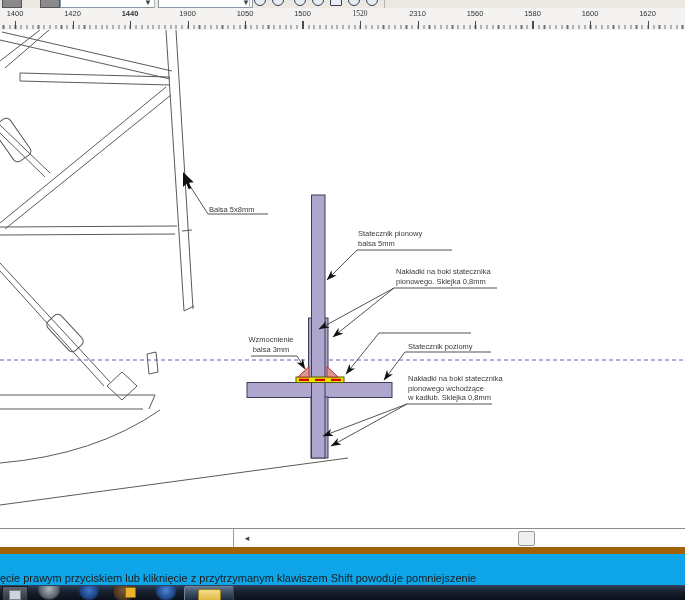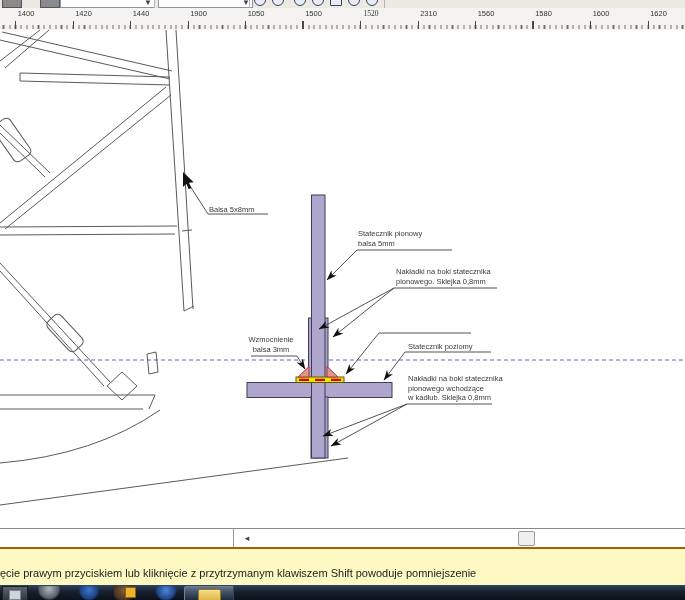--- a/index.html
+++ b/index.html
@@ -14,21 +14,21 @@
   .tb-combo{position:absolute;top:-14px;height:20px;background:#fff;border:1px solid #8a98a6;
             font-size:10px;color:#222;line-height:20px;padding-left:5px;}
   .tb-combo .dd{position:absolute;right:2px;top:6px;font-size:8px;color:#444;}
   .tb-sep{position:absolute;top:0;width:1px;height:8px;background:#b9b4ab;}
   .magfrag{position:absolute;top:-6px;width:10px;height:10px;border:1.5px solid #3a3f57;
            border-radius:50%;background:#e8ecf4;}
 
   
   .ruler{position:absolute;left:0;top:8px;width:685px;height:22px;background:#f4f3f1;
          border-bottom:1px solid #8b8b8b;overflow:hidden;}
-  .ruler-label{position:absolute;top:1px;font-size:7.5px;color:#333;transform:translateX(-50%);margin-left:11px;}
+  .ruler-label{position:absolute;top:1px;font-size:7.5px;color:#333;transform:translateX(-50%);}
   .ticks-minor{position:absolute;left:0;right:0;bottom:1px;height:4px;
       background-image:repeating-linear-gradient(90deg,#707070 0,#707070 1px,transparent 1px,transparent 5.75px);
       background-position:3.5px 0;}
   .ticks-major{position:absolute;left:0;right:0;bottom:1px;height:8px;
       background-image:repeating-linear-gradient(90deg,#4a4a4a 0,#4a4a4a 1px,transparent 1px,transparent 57.5px);
       background-position:15px 0;}
 
   
   .canvas{position:absolute;left:0;top:30px;width:685px;height:498px;background:#fff;}
   .canvas svg{position:absolute;left:0;top:0;}
@@ -37,22 +37,22 @@
   
   .scrollrow{position:absolute;left:0;top:528px;width:685px;height:18px;background:#fff;
              border-top:1px solid #8b8b8b;}
   .page-edge{position:absolute;left:233px;top:0;width:1px;height:18px;background:#9a9a9a;}
   .sb-left{position:absolute;left:240px;top:3px;width:14px;height:12px;font-size:9px;color:#444;
            text-align:center;line-height:12px;cursor:default;}
   .sb-thumb{position:absolute;left:518px;top:2px;width:15px;height:13px;background:#f0efed;
             border:1px solid #9a9a9a;border-radius:2px;}
 
   
-  .statusarea{position:absolute;left:0;top:547px;width:685px;height:38px;background:#fef9c3;
-              border-top:2px solid #a16207;}
+  .statusarea{position:absolute;left:0;top:547px;width:685px;height:38px;background:#0ea5e9;
+              border-top:7px solid #a16207;}
   .status-text{position:absolute;left:0;top:18px;font-size:11px;color:#1c1c1c;white-space:nowrap;}
 
   
   .taskbar{position:absolute;left:0;top:585px;width:685px;height:15px;overflow:hidden;
            background:linear-gradient(#31425a 0%,#17202e 45%,#0b111b 100%);}
   .tb-btn{position:absolute;top:1px;height:14px;}
   .ic-window{left:2px;width:24px;background:linear-gradient(#5c646e,#2d333c);border:1px solid #1a1e25;}
   .ic-window:after{content:"";position:absolute;left:6px;top:3px;width:10px;height:8px;
                    background:#cfd4da;border:1px solid #7d848d;}
   .ic-explorer{left:38px;width:22px;background:radial-gradient(circle at 50% 20%,#aeb6be 0%,#596069 60%,transparent 75%);}
@@ -92,21 +92,21 @@
     <div class="magfrag" style="left:330px;border-radius:1px"></div>
     <div class="magfrag" style="left:348px"></div>
     <div class="magfrag" style="left:366px"></div>
     <div class="tb-sep" style="left:384px"></div>
   </div>
 
   <div class="ruler">
     <div id="ruler-labels">
         <span class="ruler-label" style="left: 15px;">1400</span>
         <span class="ruler-label" style="left: 72.5px;">1420</span>
-        <span class="ruler-label" style="left: 130px;">1440</span>
+        <span class="ruler-label" style="left: 130px; font-weight: bold;">1440</span>
         <span class="ruler-label" style="left: 187.5px;">1900</span>
         <span class="ruler-label" style="left: 245px;">1050</span>
         <span class="ruler-label" style="left: 302.5px;">1500</span>
         <span class="ruler-label" style="left: 360px; font-family: Liberation Serif, serif;">1520</span>
         <span class="ruler-label" style="left: 417.5px;">2310</span>
         <span class="ruler-label" style="left: 475px;">1560</span>
         <span class="ruler-label" style="left: 532.5px; text-align: right;">1580</span>
         <span class="ruler-label" style="left: 590px;">1600</span>
         <span class="ruler-label" style="left: 647.5px;">1620</span>
       </div>

